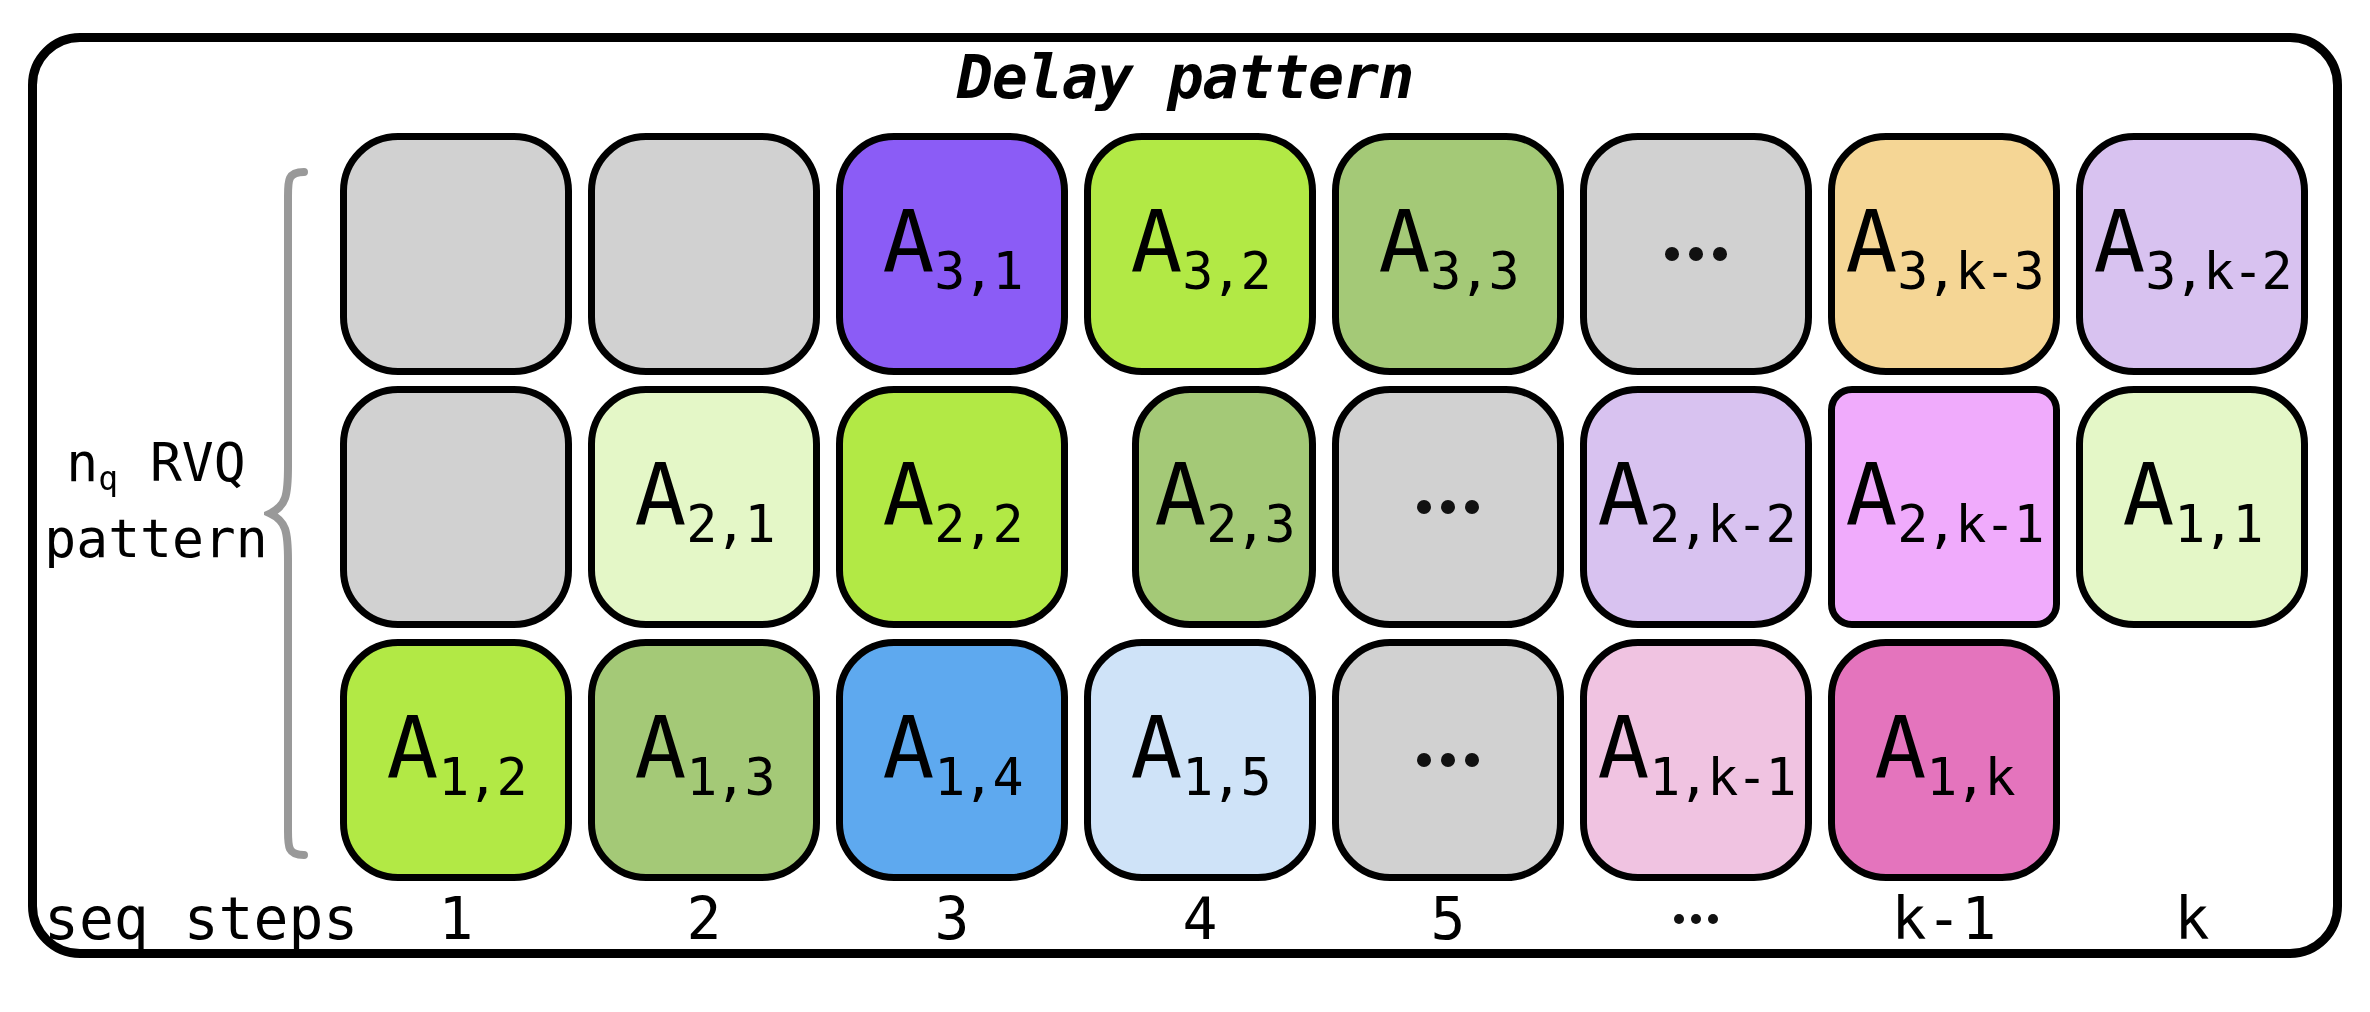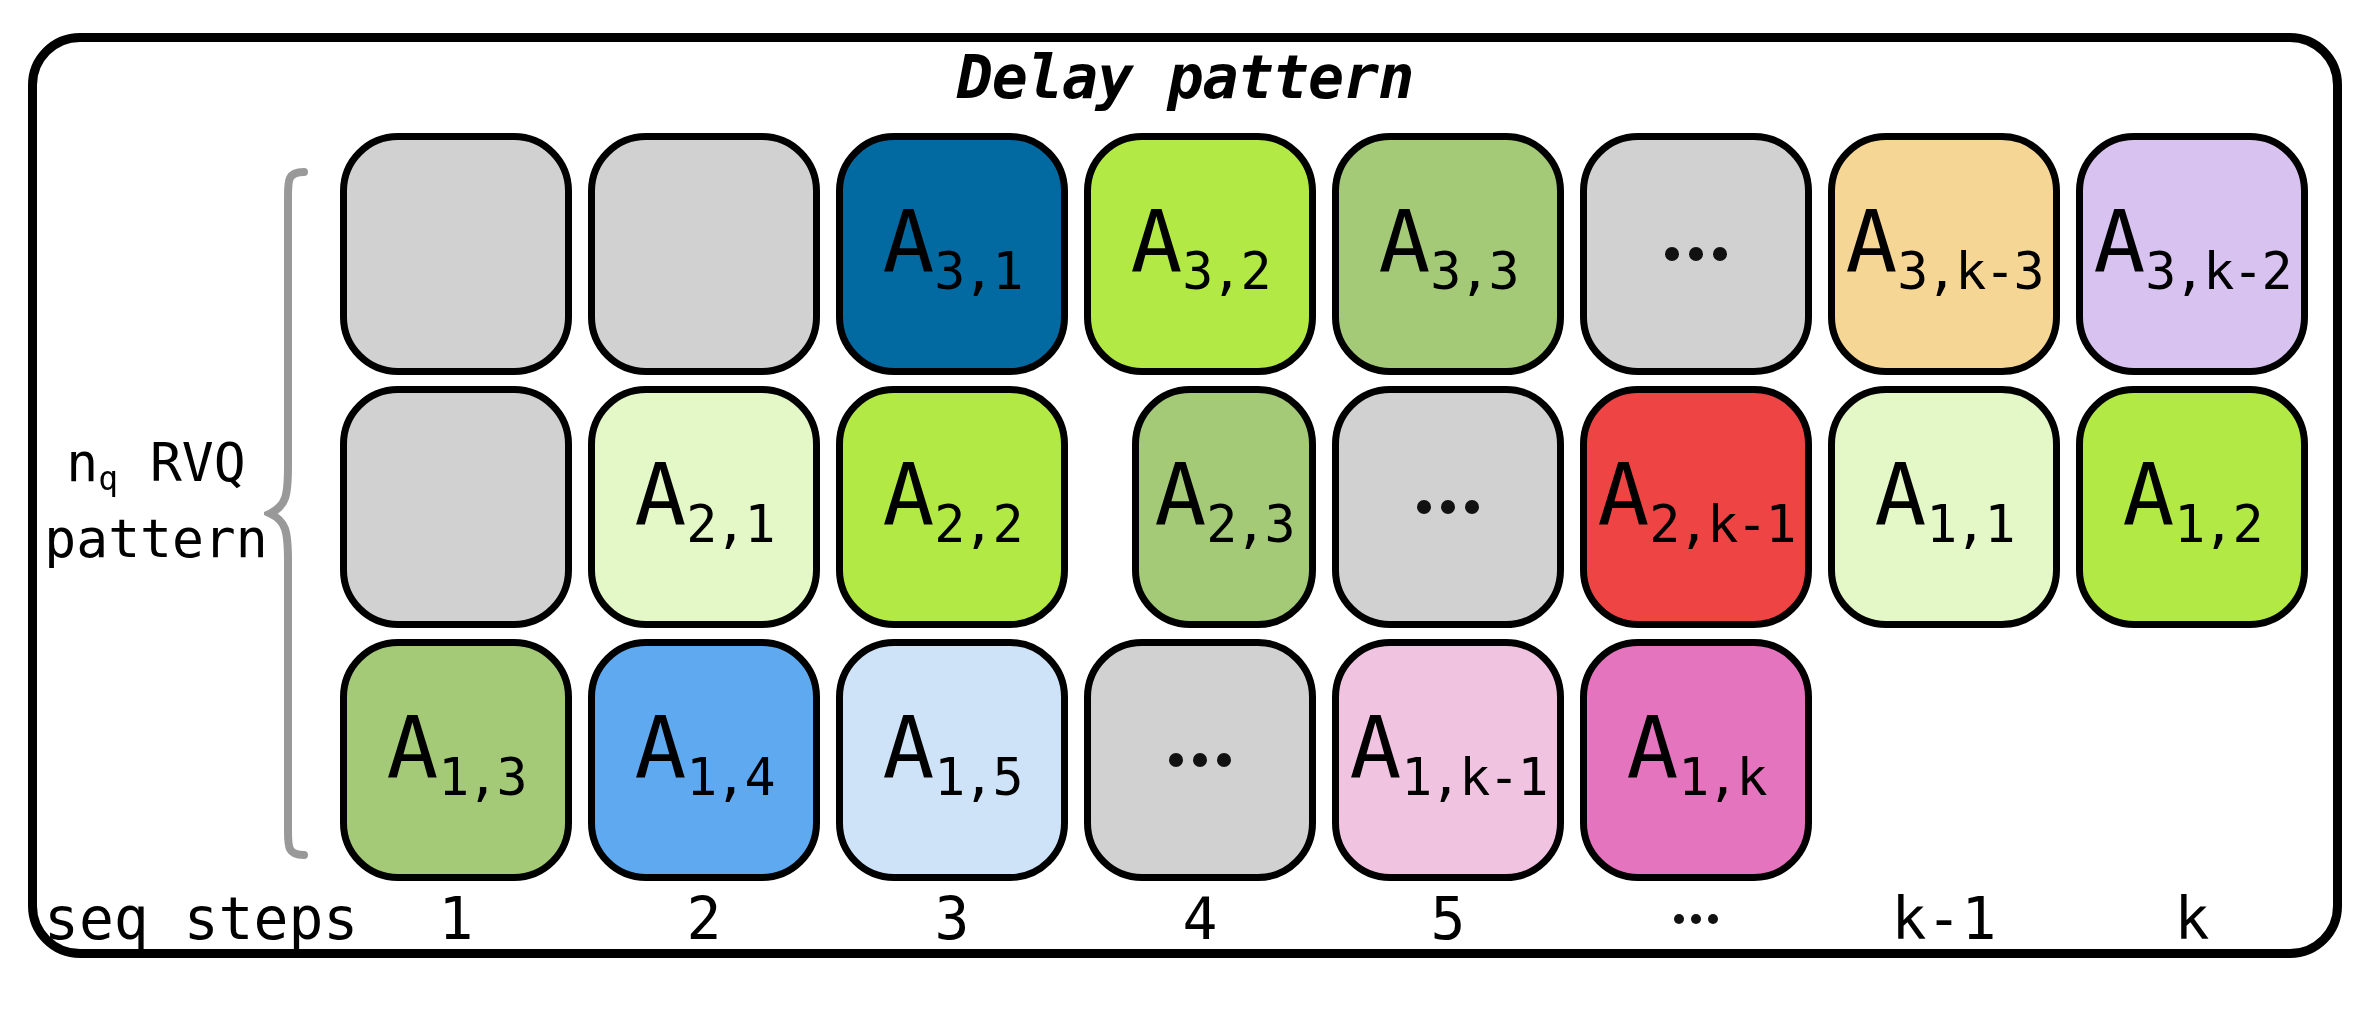--- a/index.html
+++ b/index.html
@@ -59,21 +59,21 @@
     <div>pattern</div>
   </div>
 
   <svg class="brace" width="52" height="695" viewBox="0 0 52 695">
     <path id="brace-path" d="M 40,6 C 24,6 24,14 24,30 L 24,300 C 24,330 22,340 6,347.5 C 22,355 24,365 24,395 L 24,665 C 24,681 24,689 40,689" fill="none" stroke="#999999" stroke-width="8" stroke-linecap="round"></path>
   </svg>
 
   <div class="grid" id="grid">
       <div class="cell" style="background: rgb(209, 209, 209);"></div>
       <div class="cell" style="background: rgb(209, 209, 209);"></div>
-      <div class="cell" style="background: #0369a1;">
+      <div class="cell" style="background: #8b5cf6;">
         <span class="cell-label">A<sub>3,1</sub></span>
       </div>
       <div class="cell" style="background: rgb(178, 233, 69);">
         <span class="cell-label">A<sub>3,2</sub></span>
       </div>
       <div class="cell" style="background: rgb(164, 201, 119);">
         <span class="cell-label">A<sub>3,3</sub></span>
       </div>
       <div class="cell" style="background: rgb(209, 209, 209);">
         <span class="dots">
@@ -98,21 +98,24 @@
       <div class="cell" style="background: rgb(164, 201, 119); margin-left: 48px;">
         <span class="cell-label">A<sub>2,3</sub></span>
       </div>
       <div class="cell" style="background: rgb(209, 209, 209);">
         <span class="dots">
           <i></i>
           <i></i>
           <i></i>
         </span>
       </div>
-      <div class="cell" style="background: #ef4444;">
+      <div class="cell" style="background: rgb(216, 194, 240);">
+        <span class="cell-label">A<sub>2,k-2</sub></span>
+      </div>
+      <div class="cell" style="background: #f0abfc; border-radius: 24px;">
         <span class="cell-label">A<sub>2,k-1</sub></span>
       </div>
       <div class="cell" style="background: rgb(228, 247, 199);">
         <span class="cell-label">A<sub>1,1</sub></span>
       </div>
       <div class="cell" style="background: rgb(178, 233, 69);">
         <span class="cell-label">A<sub>1,2</sub></span>
       </div>
       <div class="cell" style="background: rgb(164, 201, 119);">
         <span class="cell-label">A<sub>1,3</sub></span>

